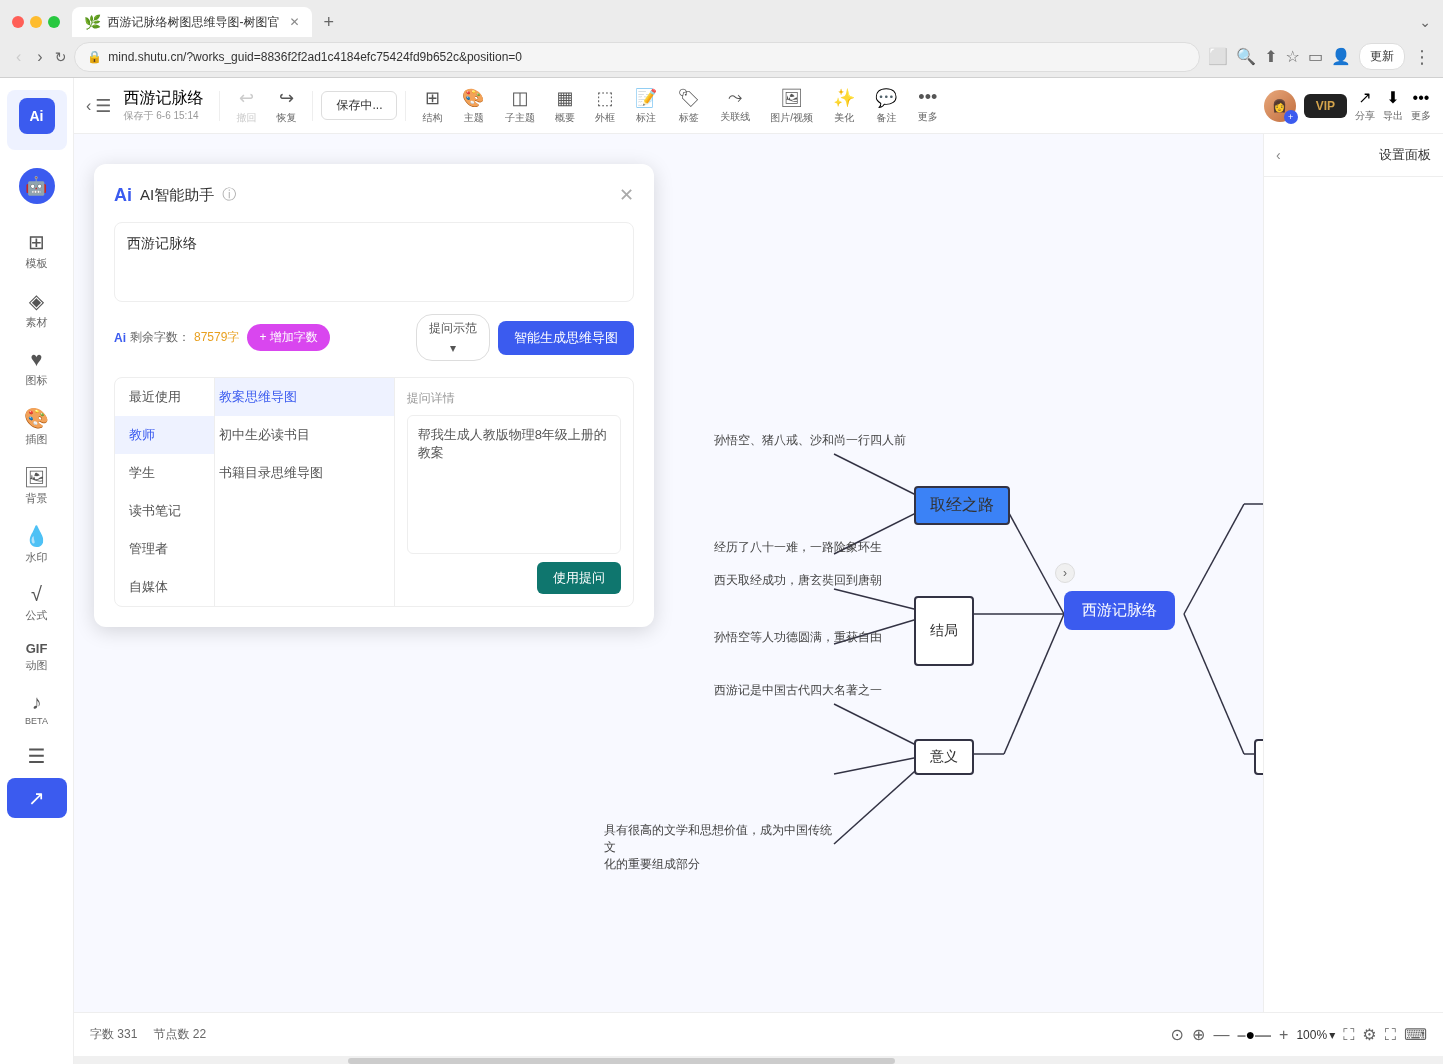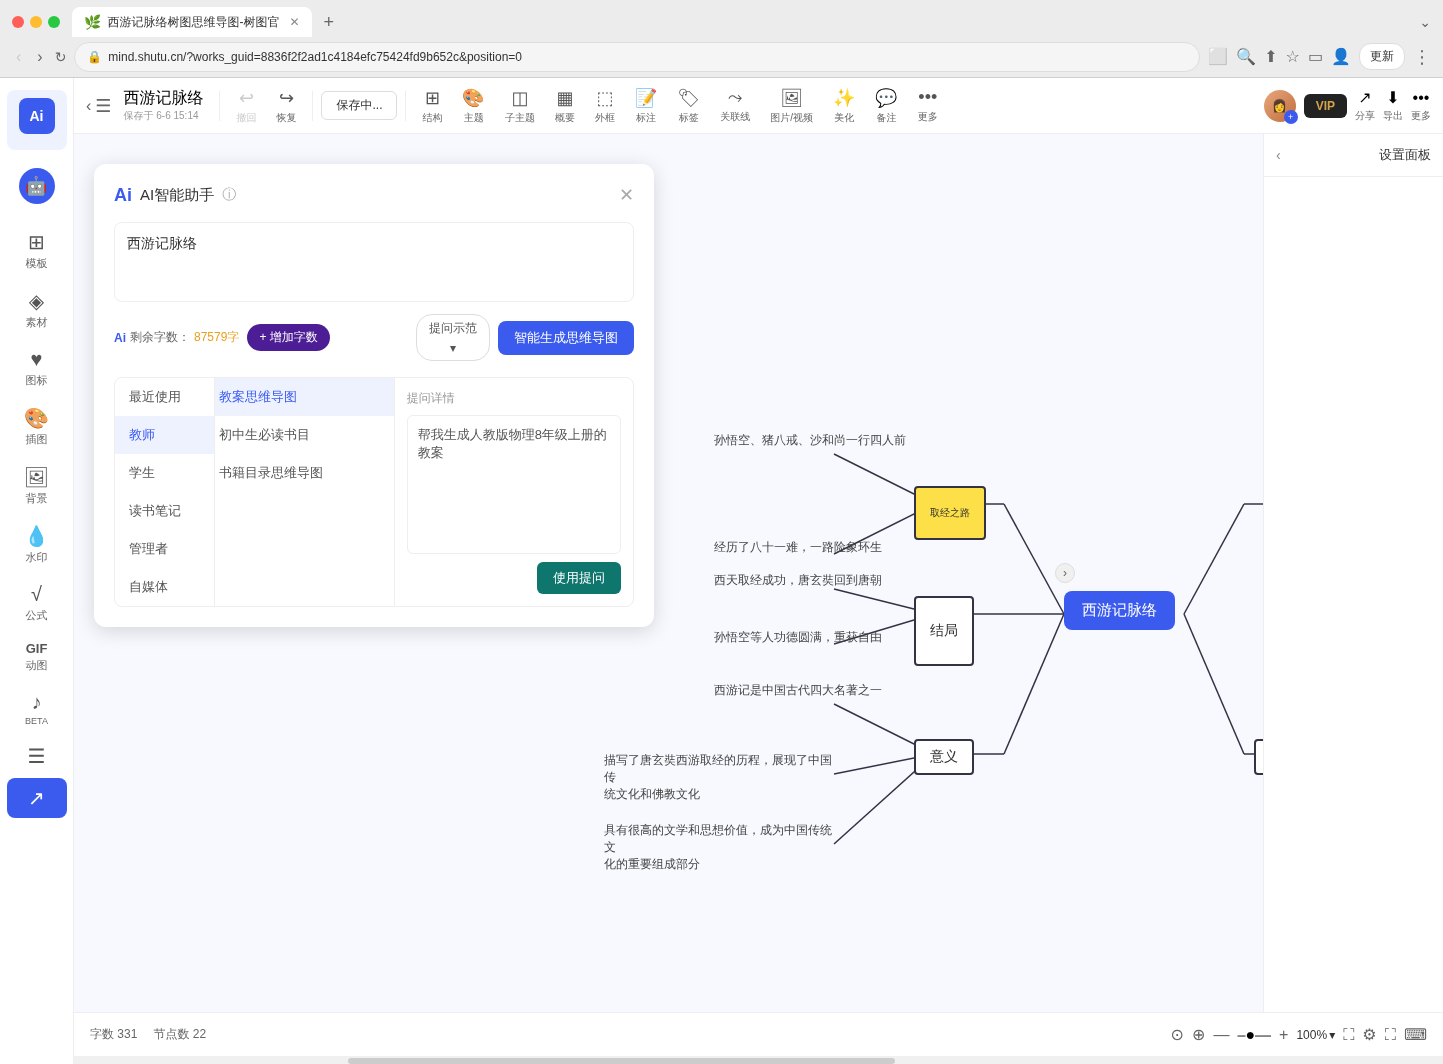--- a/index.html
+++ b/index.html
@@ -70,21 +70,21 @@
     .ai-logo { color: #3b5bef; font-size: 18px; font-weight: bold; }
     .ai-title { font-size: 15px; font-weight: 500; color: #333; }
     .ai-info { color: #aaa; font-size: 14px; cursor: pointer; }
     .ai-close { margin-left: auto; color: #aaa; font-size: 18px; cursor: pointer; }
     .ai-input-area { border: 1px solid #eee; border-radius: 8px; padding: 12px; min-height: 80px; font-size: 14px; color: #333; margin-bottom: 12px; }
     .ai-footer { display: flex; align-items: center; gap: 8px; margin-bottom: 16px; }
     .ai-remaining { display: flex; align-items: center; gap: 4px; font-size: 12px; }
     .ai-remaining-logo { color: #3b5bef; font-size: 12px; font-weight: bold; }
     .ai-remaining-text { color: #666; }
     .ai-remaining-count { color: #e8a020; font-weight: 500; }
-    .ai-add-btn { background: #4c1d95; color: #fff; border: none; border-radius: 16px; padding: 5px 12px; font-size: 12px; cursor: pointer; display: flex; align-items: center; gap: 4px; }
+    .ai-add-btn { background: #d946ef; color: #fff; border: none; border-radius: 16px; padding: 5px 12px; font-size: 12px; cursor: pointer; display: flex; align-items: center; gap: 4px; }
     .ai-prompt-btn { background: none; border: 1px solid #ddd; border-radius: 16px; padding: 5px 12px; font-size: 12px; color: #555; cursor: pointer; display: flex; align-items: center; gap: 4px; margin-left: auto; flex-direction: column; }
     .ai-generate-btn { background: #3b5bef; color: #fff; border: none; border-radius: 8px; padding: 8px 16px; font-size: 13px; cursor: pointer; }
     .ai-content { display: flex; gap: 0; border: 1px solid #eee; border-radius: 8px; overflow: hidden; }
     .ai-categories { width: 100px; border-right: 1px solid #eee; }
     .ai-cat-item { padding: 10px 14px; font-size: 13px; color: #555; cursor: pointer; }
     .ai-cat-item.active { background: #eef2ff; color: #3b5bef; }
     .ai-templates { flex: 1; border-right: 1px solid #eee; }
     .ai-tpl-item { padding: 10px 4px; font-size: 13px; color: #555; cursor: pointer; }
     .ai-tpl-item.active { background: #eef2ff; color: #3b5bef; }
     .ai-detail { flex: 1.2; padding: 12px; display: flex; flex-direction: column; gap: 8px; }
@@ -370,31 +370,30 @@
               <div class="ai-detail-content">帮我生成人教版物理8年级上册的教案</div>
               <button class="ai-use-btn">使用提问</button>
             </div>
           </div>
         </div>
 
         <div style="position:absolute; left:990px; top:457px; background:#3b5bef; color:#fff; padding:10px 18px; border-radius:8px; font-size:15px; font-weight:500; white-space:nowrap;">
           <span>西游记脉络</span>
         </div>
 
-        <div style="position:absolute; left:840px; top:352px; background:#fde047; border:2px solid #334; color:#333; padding:18px 14px; border-radius:4px; font-size:10px; white-space:nowrap;">取经之路</div>
+        <div style="position:absolute; left:840px; top:352px; background:#3b82f6; border:2px solid #334; color:#333; padding:7px 14px; border-radius:4px; font-size:16px; white-space:nowrap;">取经之路</div>
         <div style="position:absolute; left:640px; top:298px; font-size:12px; color:#444; max-width:220px;">孙悟空、猪八戒、沙和尚一行四人前</div>
         <div style="position:absolute; left:640px; top:405px; font-size:12px; color:#444; max-width:220px;">经历了八十一难，一路险象环生</div>
 
         <div style="position:absolute; left:840px; top:462px; background:#fff; border:2px solid #334; color:#333; padding:24px 14px; border-radius:4px; font-size:14px; white-space:nowrap;">结局</div>
         <div style="position:absolute; left:640px; top:438px; font-size:12px; color:#444; max-width:220px;">西天取经成功，唐玄奘回到唐朝</div>
         <div style="position:absolute; left:640px; top:495px; font-size:12px; color:#444; max-width:220px;">孙悟空等人功德圆满，重获自由</div>
 
         <div style="position:absolute; left:840px; top:605px; background:#fff; border:2px solid #334; color:#333; padding:7px 14px; border-radius:4px; font-size:14px; white-space:nowrap;">意义</div>
         <div style="position:absolute; left:640px; top:548px; font-size:12px; color:#444; max-width:220px;">西游记是中国古代四大名著之一</div>
-        <div style="position:absolute; left:530px; top:618px; font-size:12px; color:#444; max-width:230px;">描写了唐玄奘西游取经的历程，展现了中国传<br>统文化和佛教文化</div>
         <div style="position:absolute; left:530px; top:688px; font-size:12px; color:#444; max-width:230px;">具有很高的文学和思想价值，成为中国传统文<br>化的重要组成部分</div>
 
         <div style="position:absolute; left:1180px; top:605px; background:#fff; border:2px solid #334; color:#333; padding:7px 14px; border-radius:4px; font-size:14px; white-space:nowrap;">主要故事情节</div>
 
         <div style="position:absolute; right:188px; top:50%; transform:translateY(-50%); background:#f0f0f0; border-radius:50%; width:20px; height:20px; display:flex; align-items:center; justify-content:center; cursor:pointer; z-index:5; font-size:12px; color:#666; border:1px solid #ddd;">›</div>
 
       </div>
 
       <div class="right-panel">
         <div class="right-panel-header">

